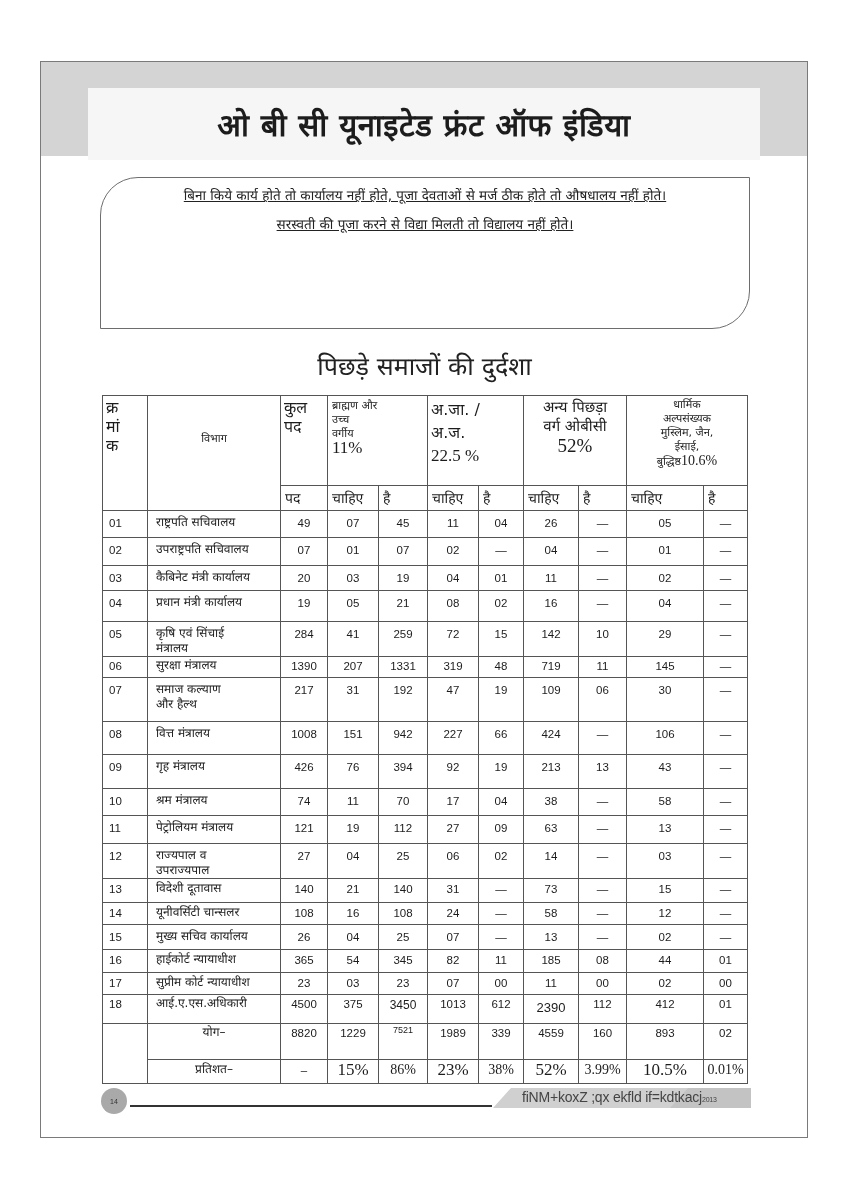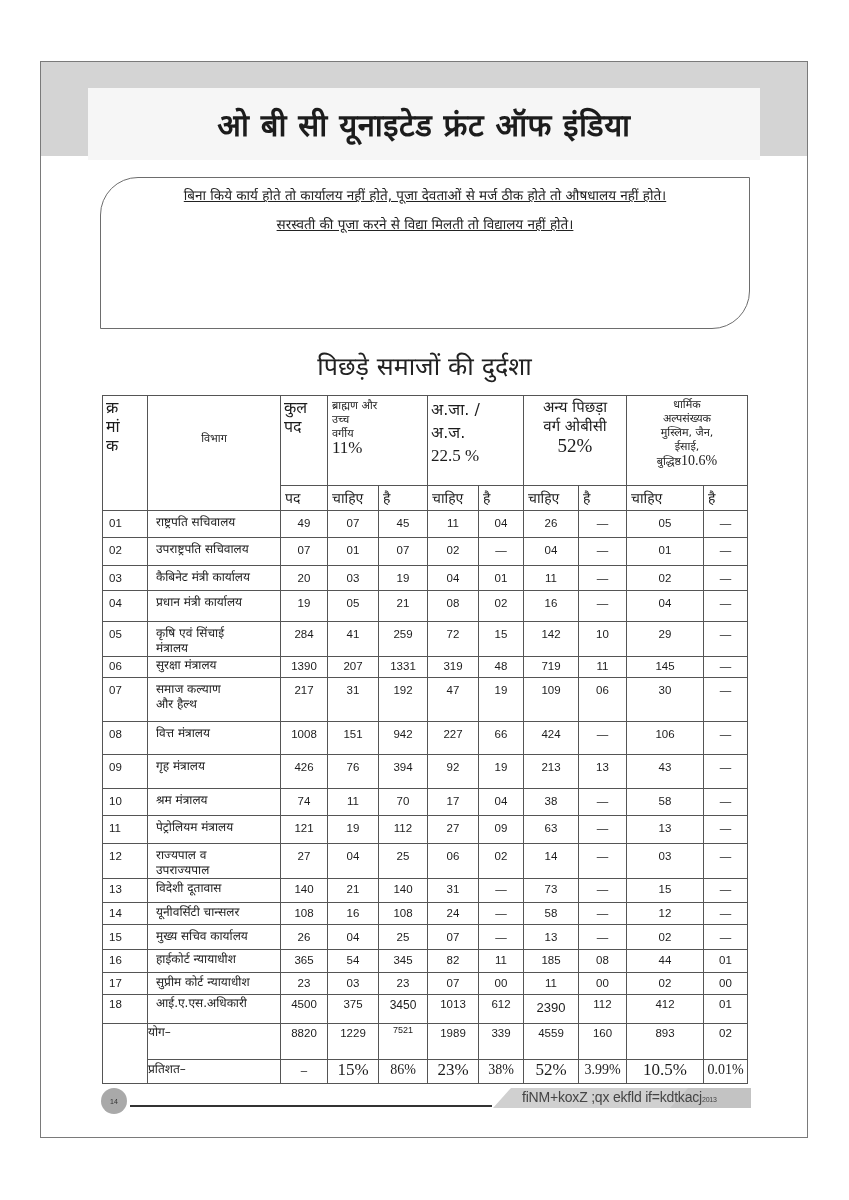--- a/index.html
+++ b/index.html
@@ -348,33 +348,33 @@
     <td class="num" style="padding-top:3px !important">1013</td>
         <td class="num" style="padding-top:3px !important">612</td>
     <td class="num" style="padding-top:5px !important;font-size:13px">2390</td>
         <td class="num" style="padding-top:3px !important">112</td>
     <td class="num" style="padding-top:3px !important">412</td>
         <td class="num" style="padding-top:3px !important">01</td>
   </tr>
 
   <tr style="height:36px">
     <td rowspan="2"></td>
-    <td class="dept" style="text-align:left;padding-left:0 !important;padding-top:1px !important">योग–</td>
+    <td class="dept" style="text-align:center;padding-left:0 !important;padding-top:1px !important">योग–</td>
     <td class="num" style="padding-top:3px !important">8820</td>
     <td class="num" style="padding-top:3px !important">1229</td>
     <td class="num" style="padding-top:1px !important;font-size:9px">7521</td>
     <td class="num" style="padding-top:3px !important">1989</td>
     <td class="num" style="padding-top:3px !important">339</td>
     <td class="num" style="padding-top:3px !important">4559</td>
     <td class="num" style="padding-top:3px !important">160</td>
     <td class="num" style="padding-top:3px !important">893</td>
     <td class="num" style="padding-top:3px !important">02</td>
   </tr>
   <tr style="height:24px">
-    <td class="dept" style="text-align:left;padding-left:0 !important;padding-top:2px !important">प्रतिशत–</td>
+    <td class="dept" style="text-align:center;padding-left:0 !important;padding-top:2px !important">प्रतिशत–</td>
     <td class="num" style="padding-top:4px !important">–</td>
     <td class="pct">15%</td>
     <td class="pct small">86%</td>
     <td class="pct">23%</td>
     <td class="pct small">38%</td>
     <td class="pct">52%</td>
     <td class="pct small">3.99%</td>
     <td class="pct">10.5%</td>
     <td class="pct small">0.01%</td>
   </tr>

